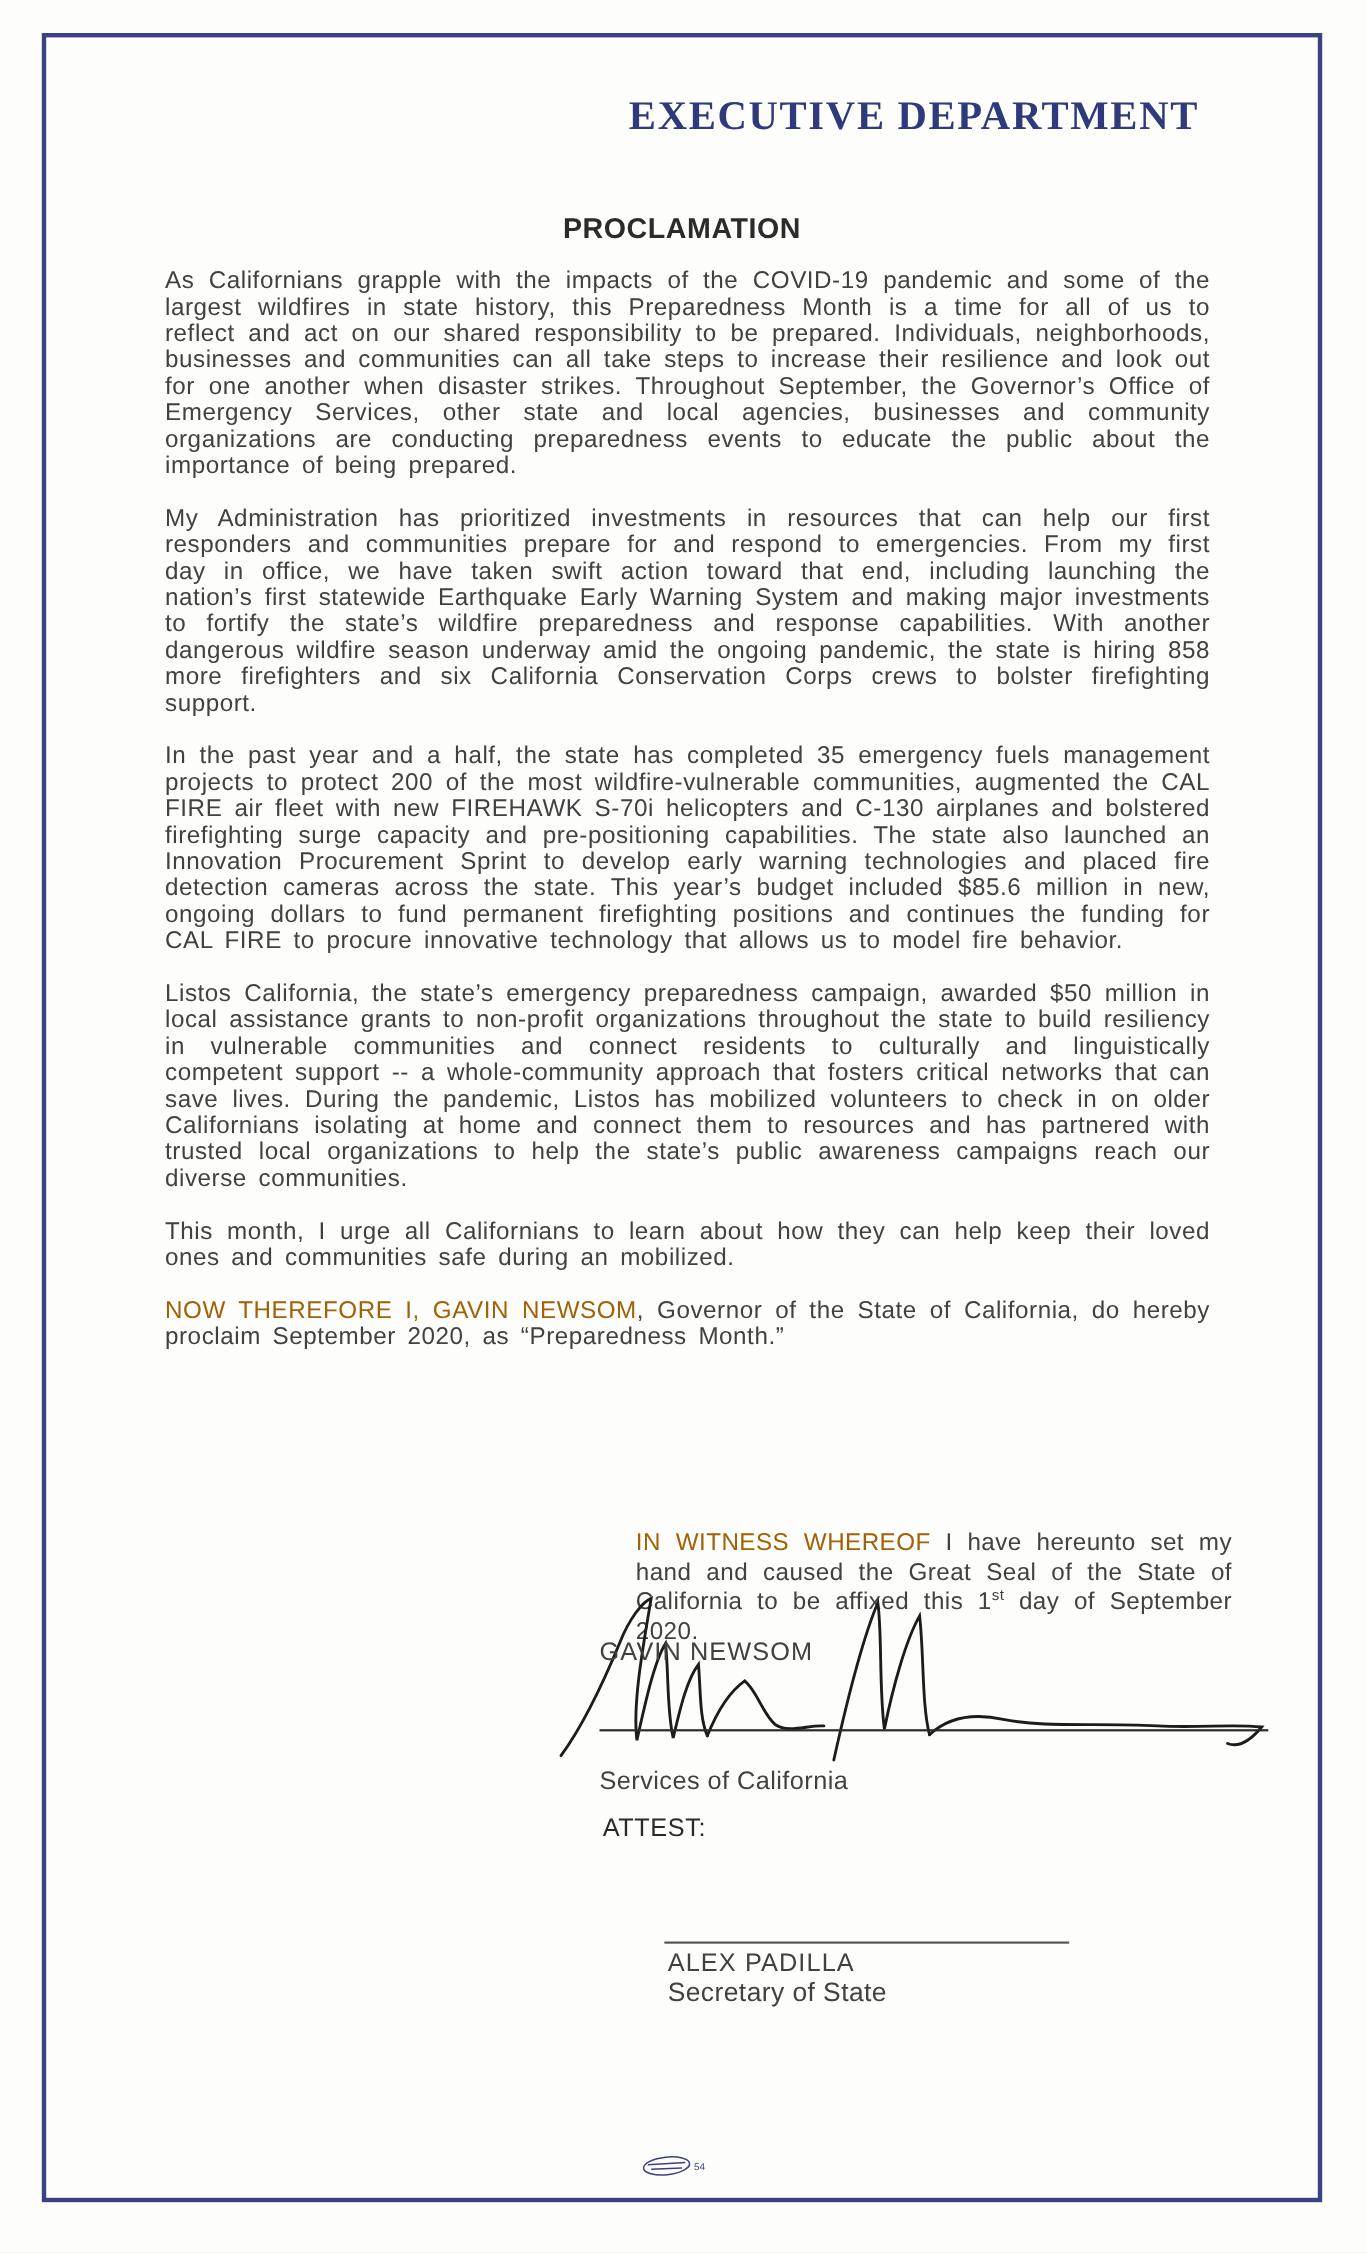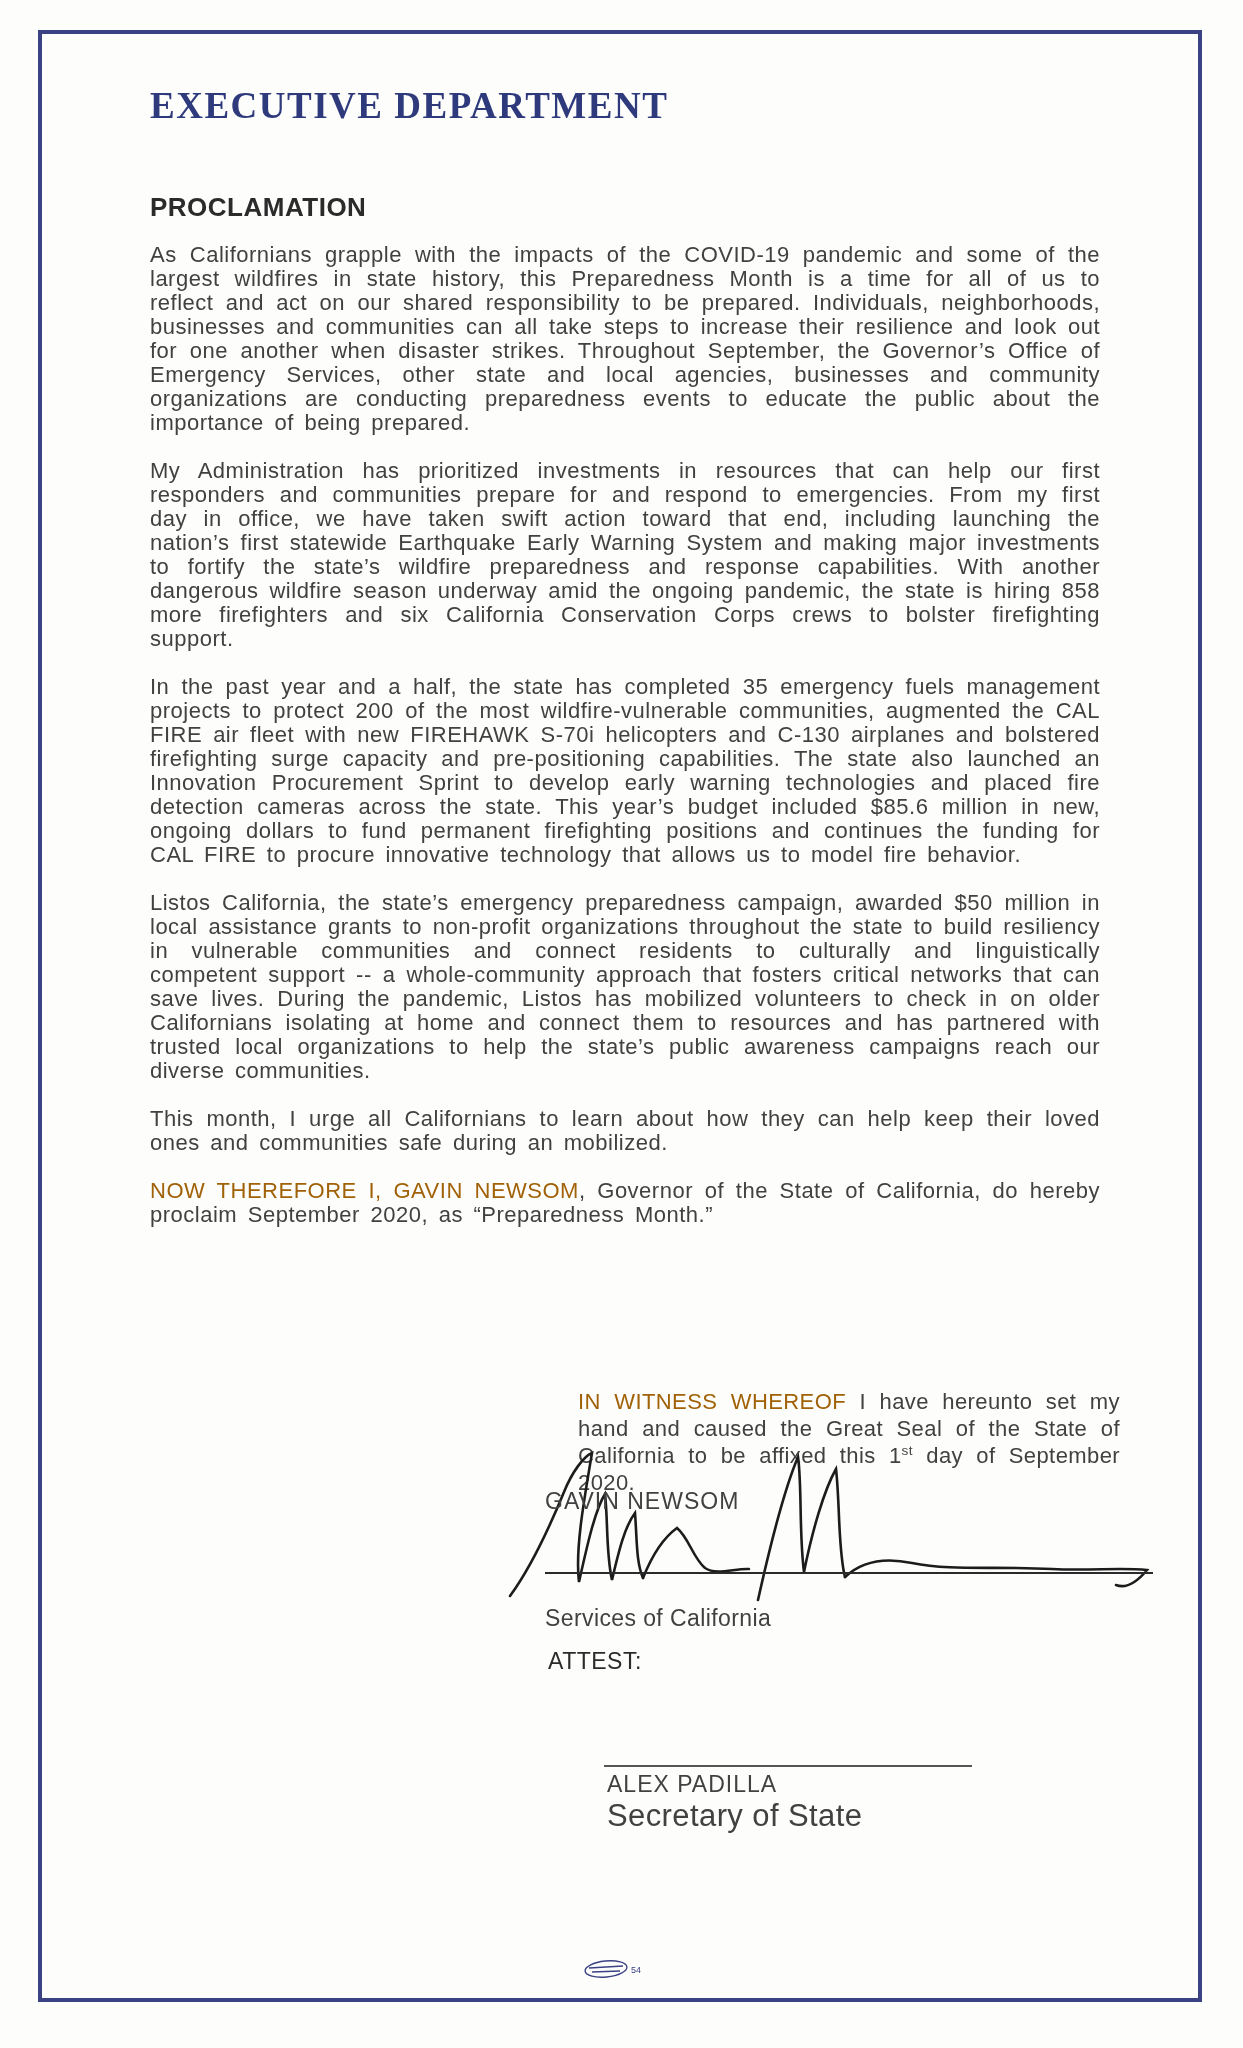--- a/index.html
+++ b/index.html
@@ -19,31 +19,31 @@
     overflow:hidden;
   }
   .frame{
     position:absolute;left:38px;top:30px;
     width:1164px;height:1972px;
     border:4px solid var(--border);
     box-sizing:border-box;
   }
   .doc-header{
     position:absolute;left:150px;top:82px;width:940px;
-    text-align:left;
+    text-align:right;
     color:var(--header_text);
     font-family:"Liberation Serif", serif;
     font-weight:bold;
     font-size:37px;
     letter-spacing:1.5px;
     line-height:47px;
   }
   .doc-title{
     position:absolute;left:150px;top:192px;width:940px;
-    text-align:left;
+    text-align:center;
     color:var(--title_text);
     font-weight:bold;
     font-size:26px;
     letter-spacing:0.5px;
   }
   .body-text{
     position:absolute;left:150px;top:243px;width:966px;
     color:var(--body_text);
     font-size:22px;
     line-height:24px;
@@ -82,21 +82,21 @@
   .attest-line{
     position:absolute;left:604px;top:1765px;width:368px;height:2px;
     background:#555;
   }
   .attest-name{
     position:absolute;left:607px;top:1771px;
     color:var(--body_text);font-size:23px;letter-spacing:1px;
   }
   .attest-title{
     position:absolute;left:607px;top:1798px;
-    color:var(--body_text);font-size:31px;letter-spacing:0.4px;
+    color:var(--body_text);font-size:24px;letter-spacing:0.4px;
   }
   .seal-bug{position:absolute;left:583px;top:1955px;width:70px;height:30px;color:var(--seal);}
 </style>
 </head>
 <body>
 
 <div class="page">
 
   <div class="frame"></div>
 

